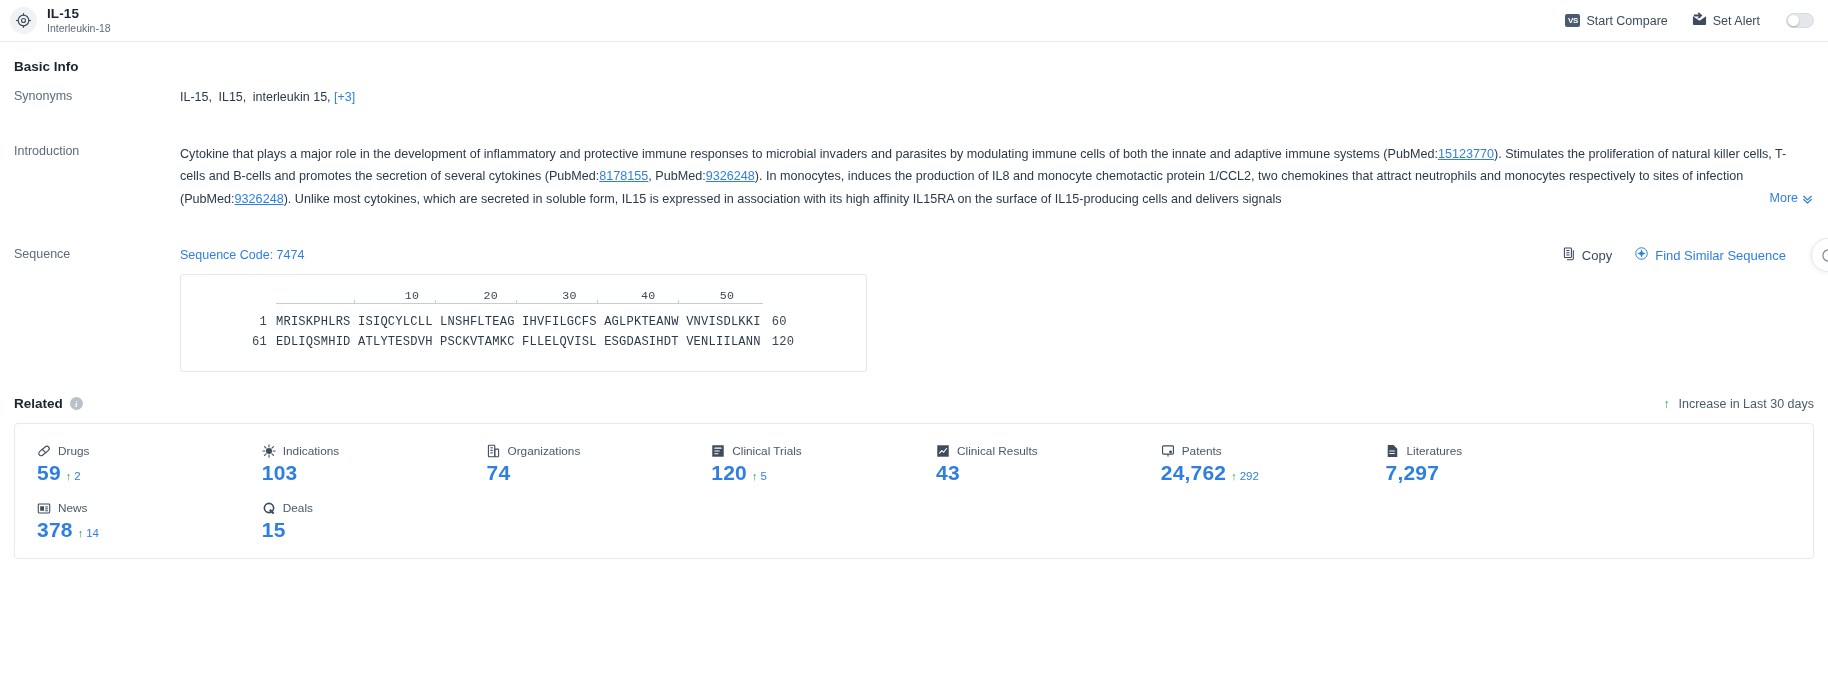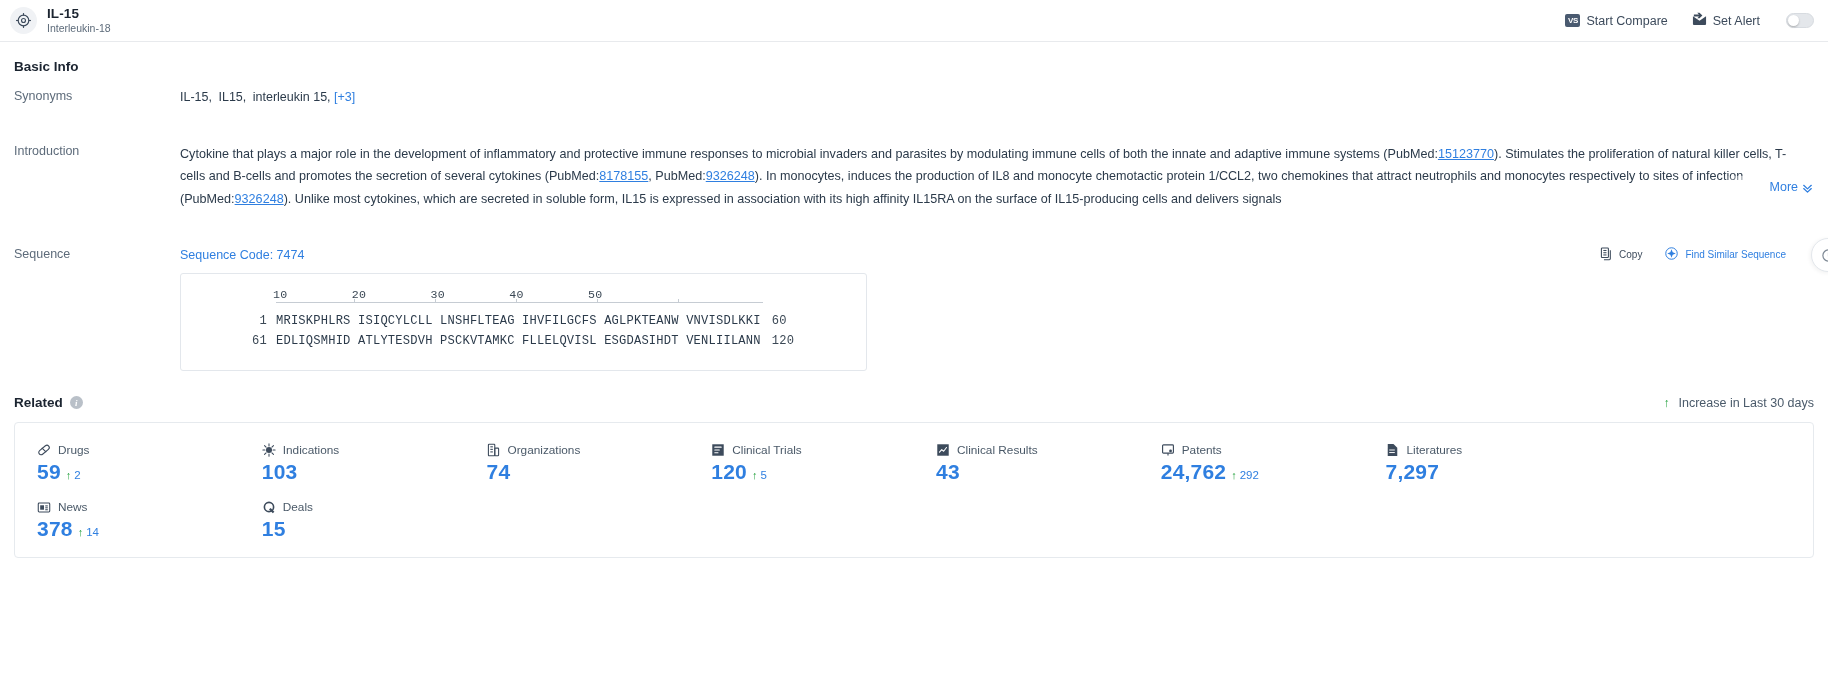--- a/index.html
+++ b/index.html
@@ -84,51 +84,51 @@
   .syn-line .sep { display: inline-block; width: 3px; }
   .link { color: #2f7fe0; text-decoration: none; cursor: pointer; }
   .link-u { color: #2f7fe0; text-decoration: underline; cursor: pointer; }
 
   .intro-wrap { position: relative; margin-top: 36px; }
   .intro {
     font-size: 12.6px; line-height: 22.5px; color: #2b3a4a;
     max-height: 68px; overflow: hidden; padding-right: 4px;
   }
   .more-fade {
-    position: absolute; right: 0; bottom: 12px;
+    position: absolute; right: 0; bottom: 1px;
     height: 22px; padding-left: 48px;
     display: flex; align-items: center; gap: 2px;
     background: linear-gradient(to right, rgba(255,255,255,0) 0%, #fff 42%, #fff 100%);
     font-size: 12.5px; color: #2f7fe0; cursor: pointer;
   }
   .chev2 { display: inline-block; line-height: 0; margin-left: 1px; }
 
   
   .seq-row { margin-top: 36px; }
   .seq-head { display: flex; align-items: center; }
   .seq-code { font-size: 12.5px; color: #2f7fe0; cursor: pointer; }
   .seq-tools { display: flex; align-items: center; gap: 22px; margin-left: auto; margin-right: 28px; }
-  .seq-tool { display: flex; align-items: center; gap: 6px; font-size: 10px; cursor: pointer; }
+  .seq-tool { display: flex; align-items: center; gap: 6px; font-size: 13px; cursor: pointer; }
   .seq-tool.dark { color: #3d4b5c; }
   .seq-tool.blue { color: #2f7fe0; }
 
   .seq-box {
     margin-top: 10px;
     width: 687px;
     border: 1px solid #e3e7ec;
     border-radius: 3px;
     background: #fff;
     padding: 14px 0 16px 0;
   }
   .seq-mono {
     font-family: "Liberation Mono", monospace;
     font-size: 12.1px; color: #2b3a4a; white-space: pre;
     letter-spacing: .2px;
   }
-  .ruler-line { padding-left: 92px; color: #44506020; }
+  .ruler-line { padding-left: 92px; color: #44506020; text-align: center; }
   .ruler-nums { font-family: "Liberation Mono", monospace; font-size: 11.6px; color: #3b4855; white-space: pre; letter-spacing: .2px; }
   .ruler-bar {
     margin-left: 95px; width: 487px; height: 1px;
     background: #c6ccd3; margin-top: 1px; margin-bottom: 11px;
     position: relative;
   }
   .ruler-bar i {
     position: absolute; top: -3px; width: 1px; height: 3px; background: #c6ccd3;
   }
   .seq-line { display: flex; margin: 0 0 6px 0; }

